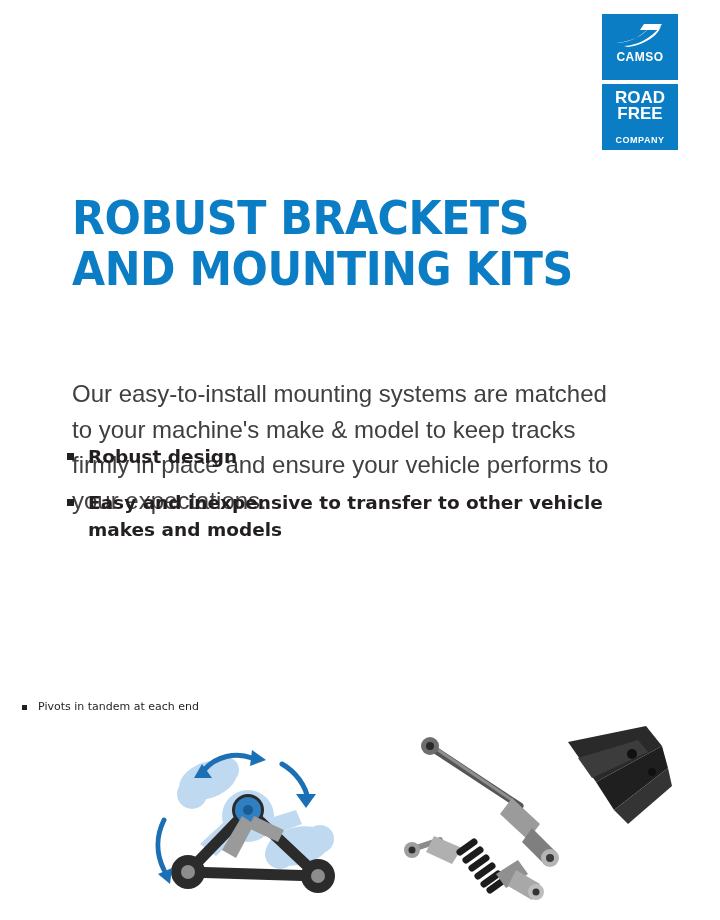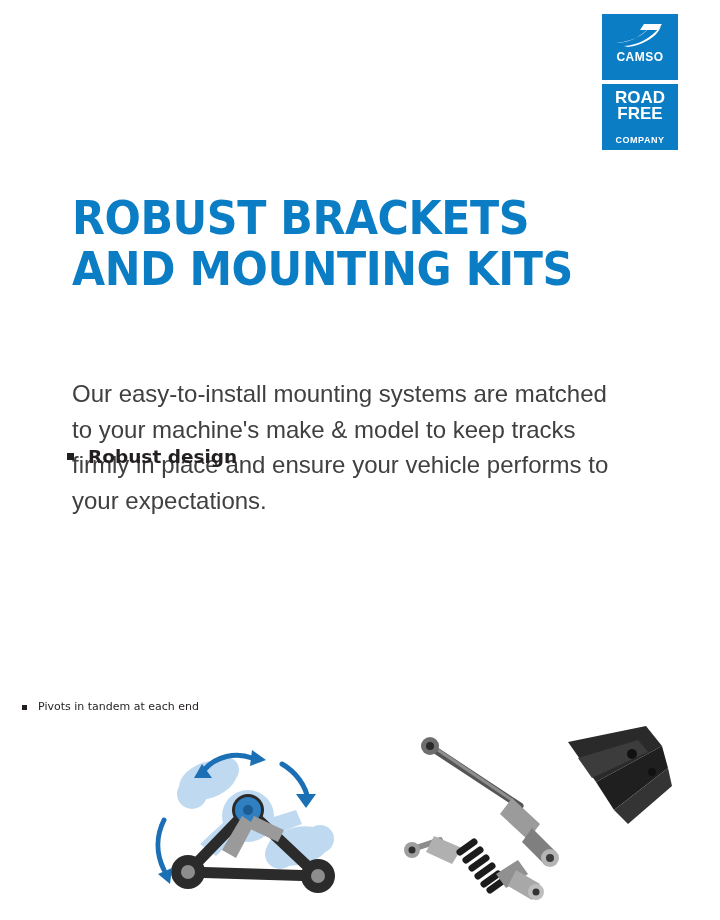--- a/index.html
+++ b/index.html
@@ -199,20 +199,21 @@
 
 <h1 class="headline">
   <span>ROBUST BRACKETS</span>
   <span class="l2">AND MOUNTING KITS</span>
 </h1>
 
 <p class="intro">Our easy-to-install mounting systems are matched to your machine's make &amp; model to keep tracks firmly in place and ensure your vehicle performs to your expectations.</p>
 
 <ul class="bullets">
   <li>Robust design</li>
+  <li>Easy and inexpensive to transfer to other vehicle makes and models</li>
 </ul>
 
 <div class="footnote">Pivots in tandem at each end</div>
 
 <div class="figure-area">
 
   <div class="fig-track">
     <svg viewBox="0 0 250 190" width="250" height="190" aria-hidden="true">
 
       <g fill="#bcd9f0" opacity="0.95">

